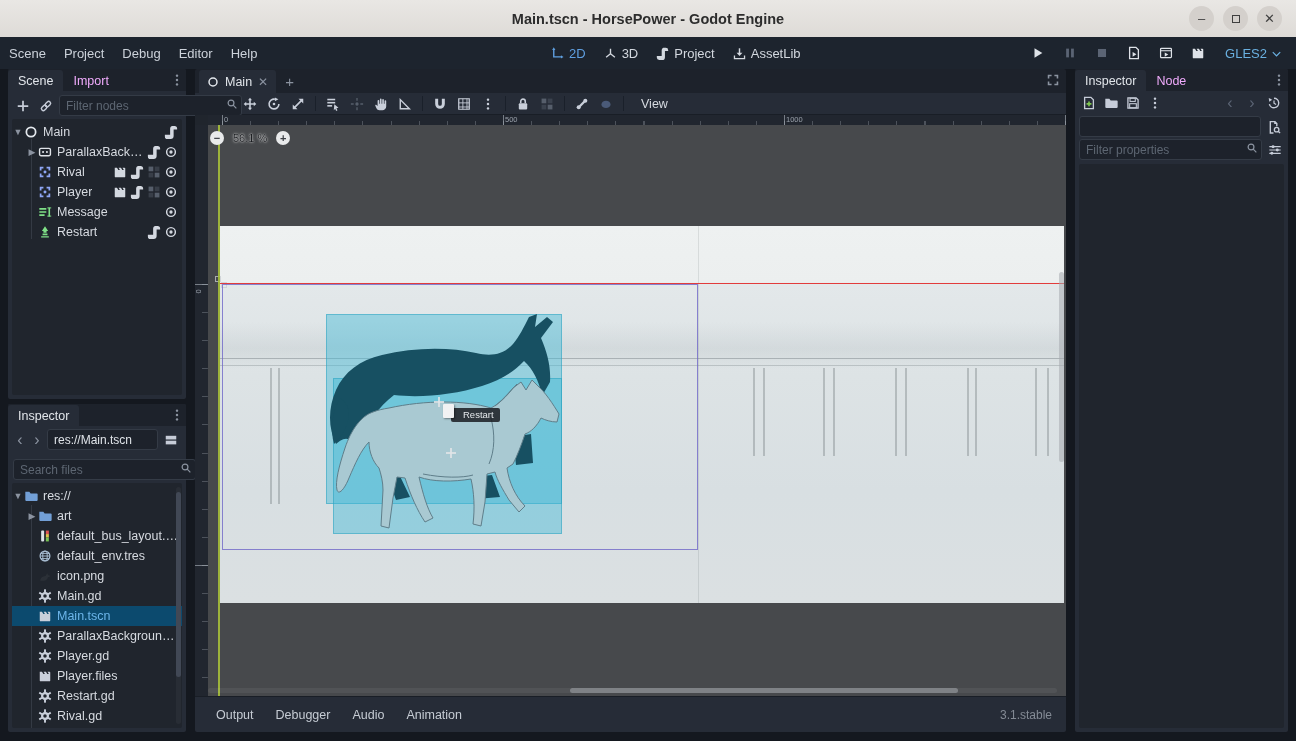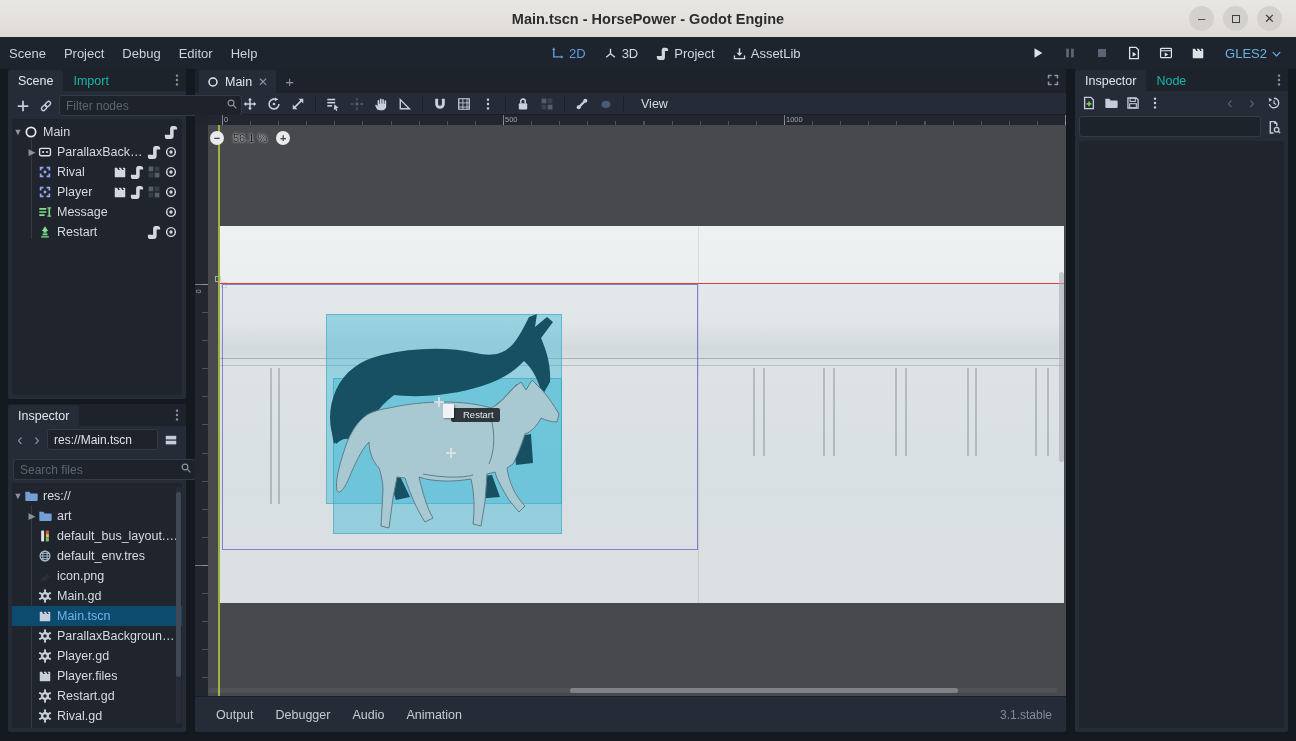--- a/index.html
+++ b/index.html
@@ -25,21 +25,21 @@
   .pbtn.dim{color:#5b6474}
   #renderer{display:flex;align-items:center;gap:4px;color:#6ab0e0;font-size:13px;margin-left:6px}
   #renderer .ic{width:11px;height:11px}
   
   #main{height:663px;display:flex;padding:0 8px;gap:9px}
   .panelcol{display:flex;flex-direction:column;gap:5px}
   #leftcol{width:178px}
   #rightcol{width:213px}
   .panel{background:#262c37;border-radius:2px;display:flex;flex-direction:column;min-height:0}
   .tabstrip{height:22px;display:flex;align-items:flex-end;background:#1d222b;border-radius:2px 2px 0 0;padding-right:2px}
-  .ptab{height:21px;padding:0 10px;display:flex;align-items:center;font-size:12.5px;color:#14b8a6;border-radius:3px 3px 0 0}
+  .ptab{height:21px;padding:0 10px;display:flex;align-items:center;font-size:12.5px;color:#f0abfc;border-radius:3px 3px 0 0}
   .ptab.active{background:#262c37;color:#e1e5ea}
   .tabdots{margin-left:auto;color:#8b93a0;display:flex;align-items:center;height:100%}
   
   .inp{background:#1d222b;border:1px solid #343b46;border-radius:3px;color:#dfe3e8;font-size:12px;height:21px;padding:0 6px;outline:none;min-width:0;font-family:inherit}
   .inp::placeholder{color:#5d6672}
   .inwrap{position:relative;flex:1;display:flex}
   .inwrap .inp{flex:1;padding-right:20px}
   .inwrap .tail{position:absolute;right:4px;top:3px;color:#8b93a0}
   .icbtn{display:flex;align-items:center;justify-content:center;min-width:20px;height:20px;color:#c6ccd8}
   
@@ -908,16 +908,31 @@
           </div>
       </div>
       <div class="row">
         <input class="inp" style="flex: 1 1 0%;">
         <div class="icbtn">
             <svg class="ic">
               <use href="#i-dsearch"></use>
             </svg>
           </div>
       </div>
+      <div class="row">
+        <div class="inwrap">
+          <input class="inp" placeholder="Filter properties" style="">
+          <span class="tail">
+              <svg class="ic" style="width:12px;height:12px">
+                <use href="#i-search"></use>
+              </svg>
+            </span>
+        </div>
+        <div class="icbtn">
+            <svg class="ic">
+              <use href="#i-tools"></use>
+            </svg>
+          </div>
+      </div>
       <div id="insp-content"></div>
     </div>
   </div>
 </div>
 
 </body></html>

